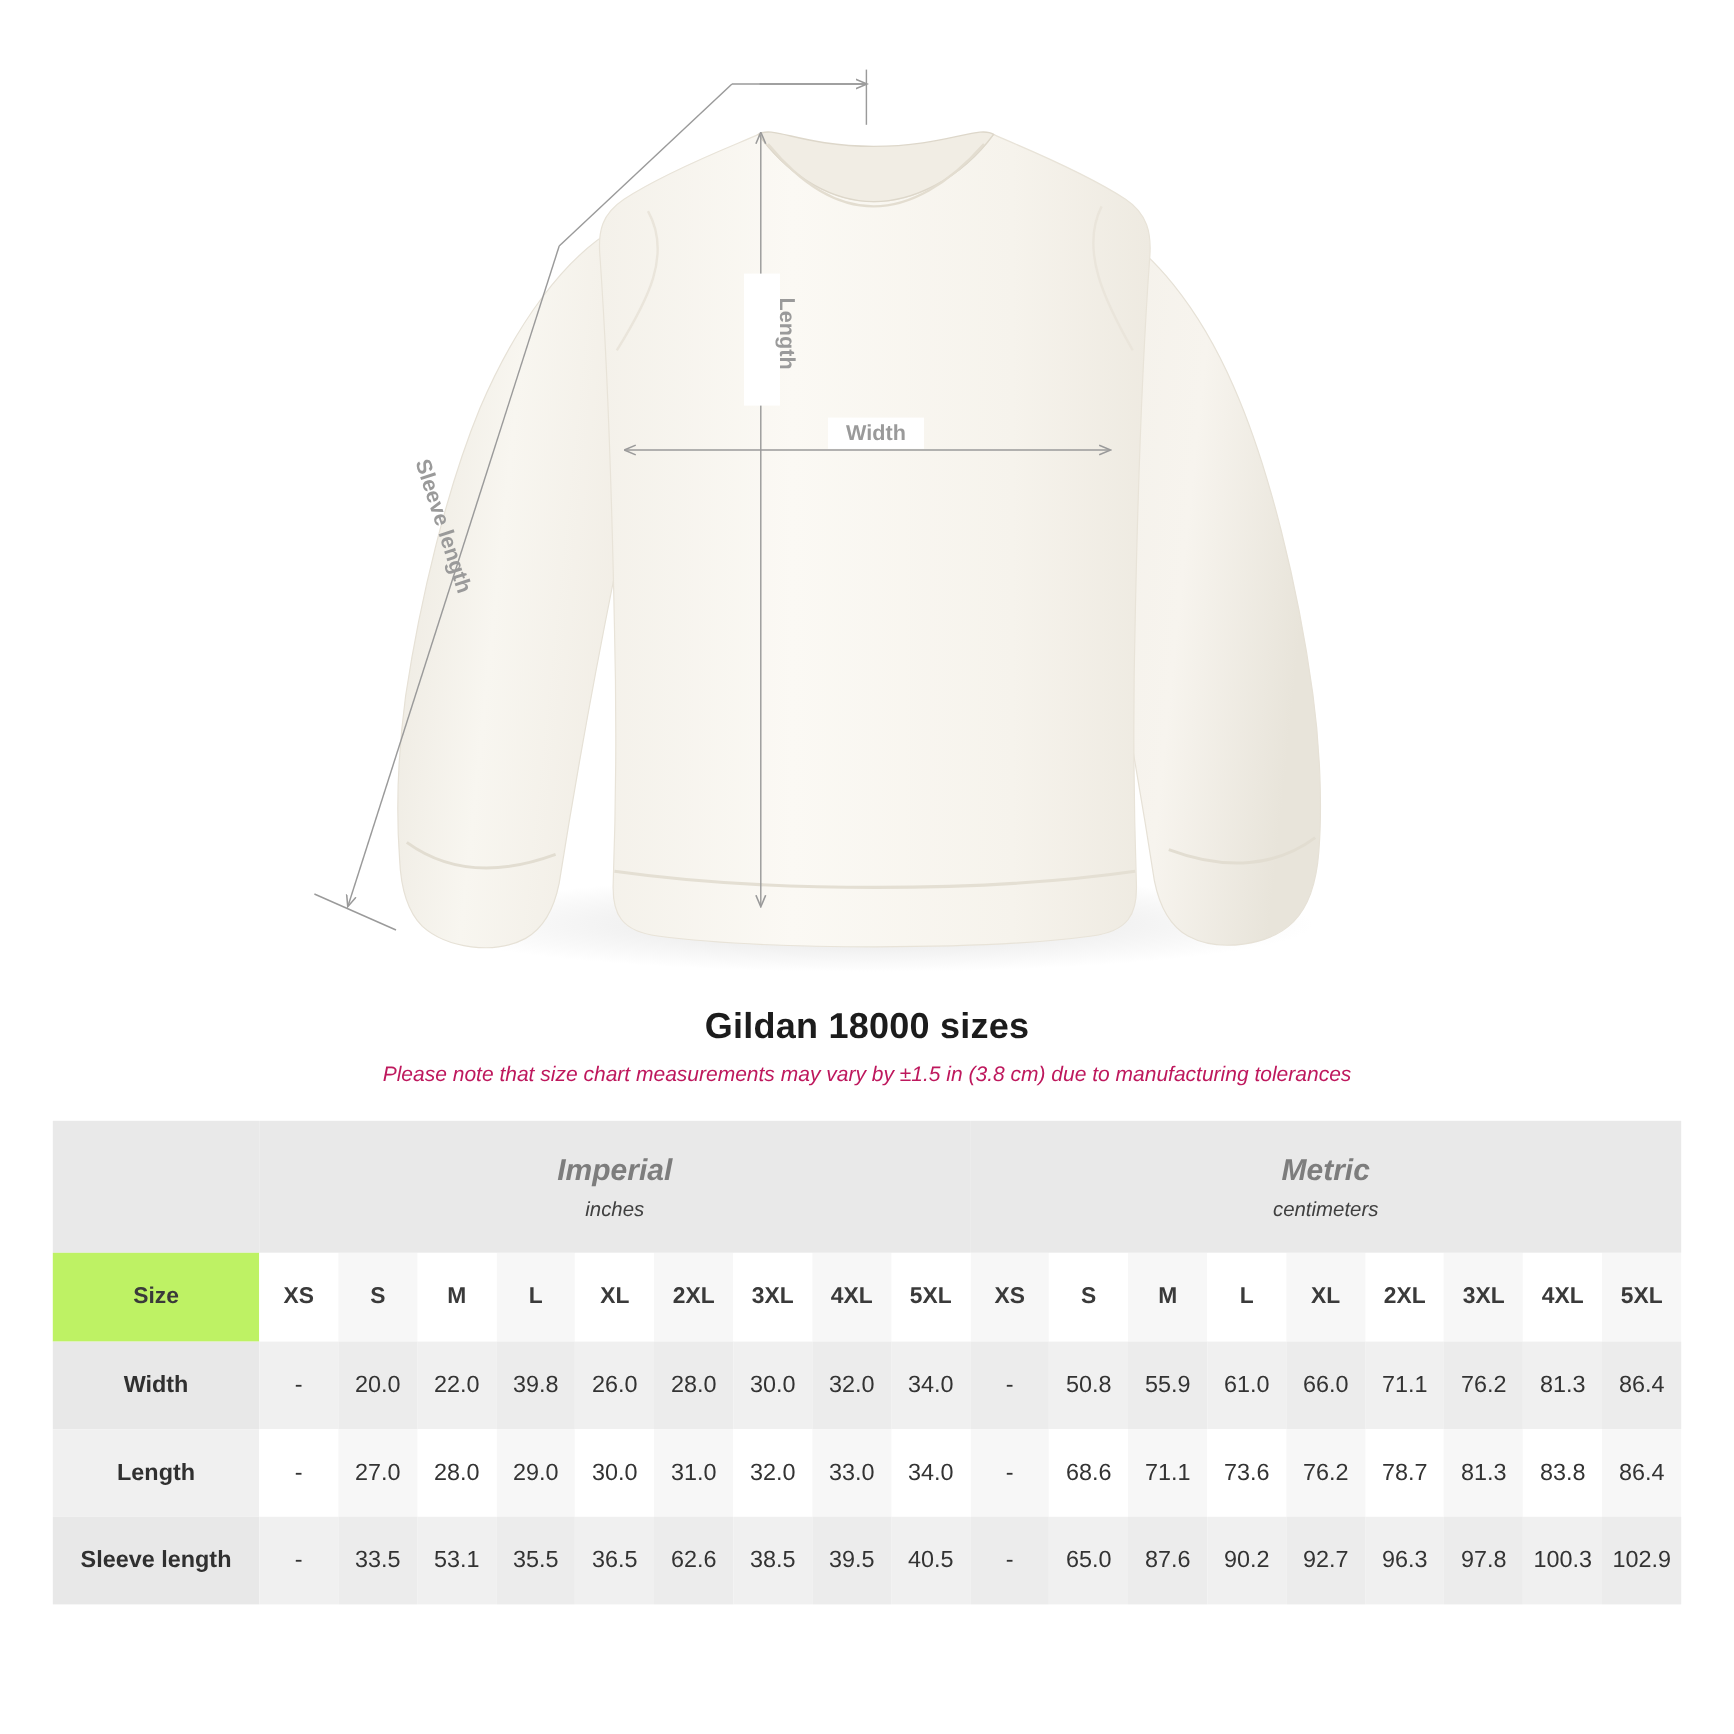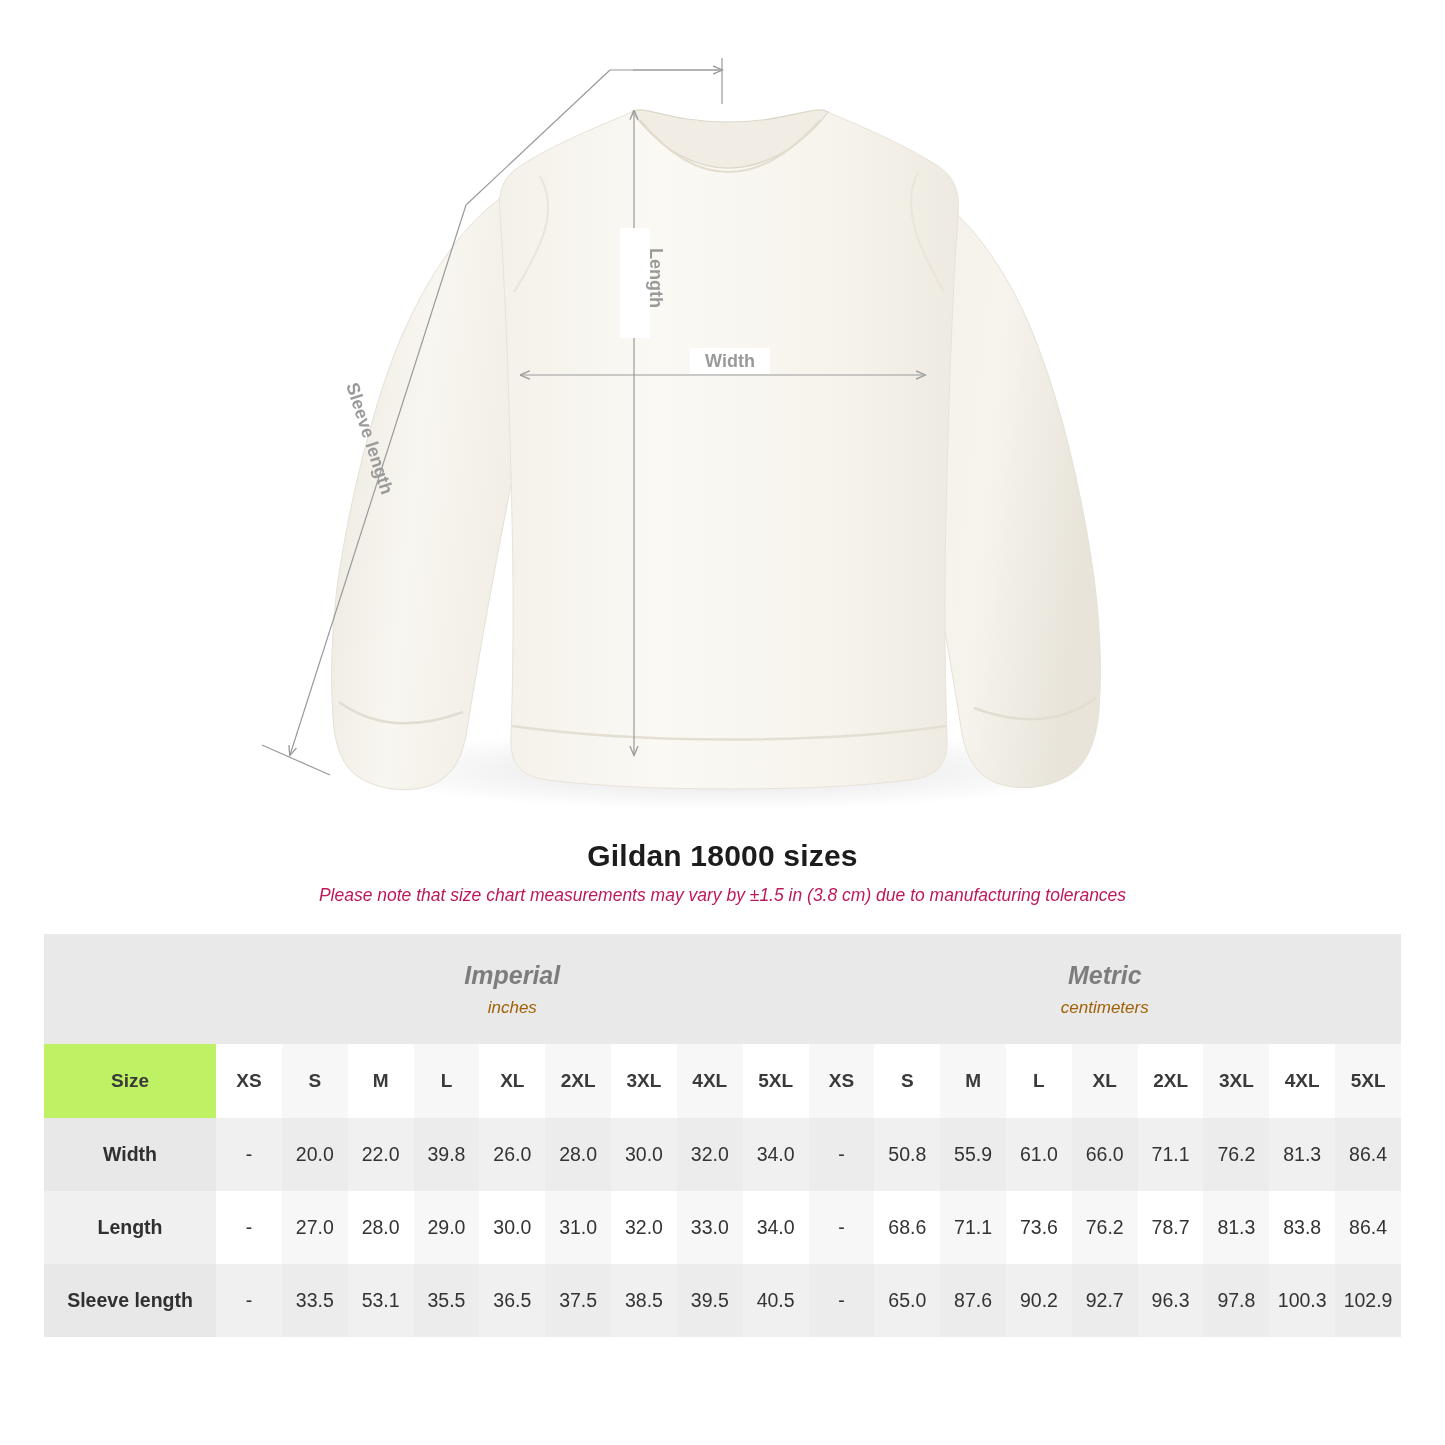--- a/index.html
+++ b/index.html
@@ -73,21 +73,21 @@
   .unit-head .unit-name {
     font-size: 25px;
     font-style: italic;
     font-weight: bold;
     color: #7d7d7d;
     line-height: 1.25;
   }
   .unit-head .unit-sub {
     font-size: 17px;
     font-style: italic;
-    color: #a16207;
+    color: #404040;
     margin-top: 6px;
   }
   .unit-blank {
     background: #e9e9e9;
   }
 
   tr.header-row td {
     height: 74px;
     font-size: 19px;
     font-weight: bold;
@@ -312,21 +312,21 @@
           <td class="alt">86.4</td>
         </tr>
 
         <tr class="data-row shade">
           <td class="rowlabel">Sleeve length</td>
           <td>-</td>
           <td class="alt">33.5</td>
           <td>53.1</td>
           <td class="alt">35.5</td>
           <td>36.5</td>
-          <td class="alt">37.5</td>
+          <td class="alt">62.6</td>
           <td>38.5</td>
           <td class="alt">39.5</td>
           <td>40.5</td>
           <td class="alt">-</td>
           <td>65.0</td>
           <td class="alt">87.6</td>
           <td>90.2</td>
           <td class="alt">92.7</td>
           <td>96.3</td>
           <td class="alt">97.8</td>

